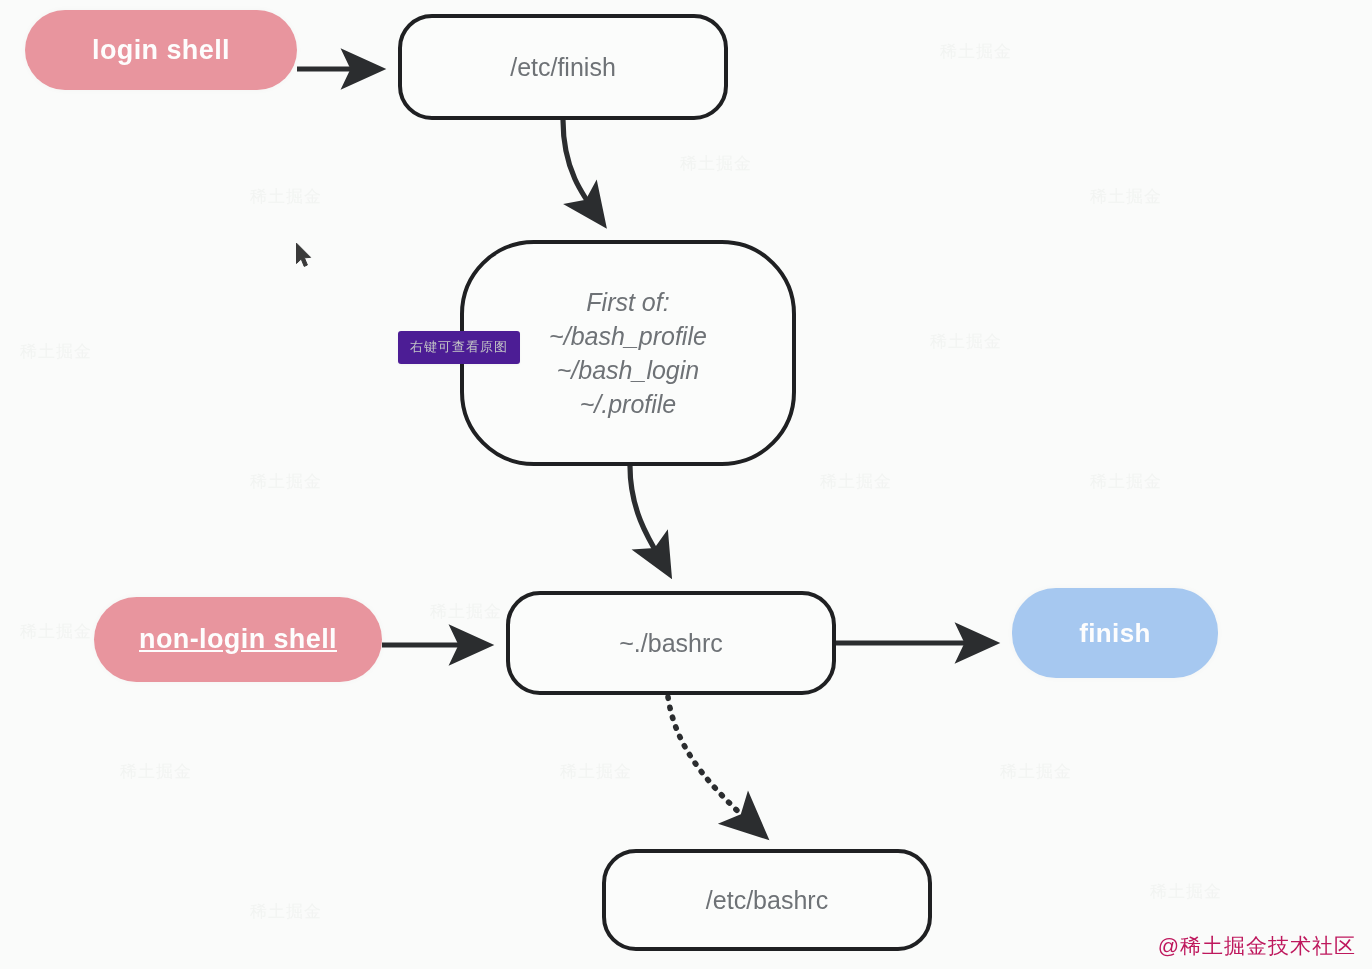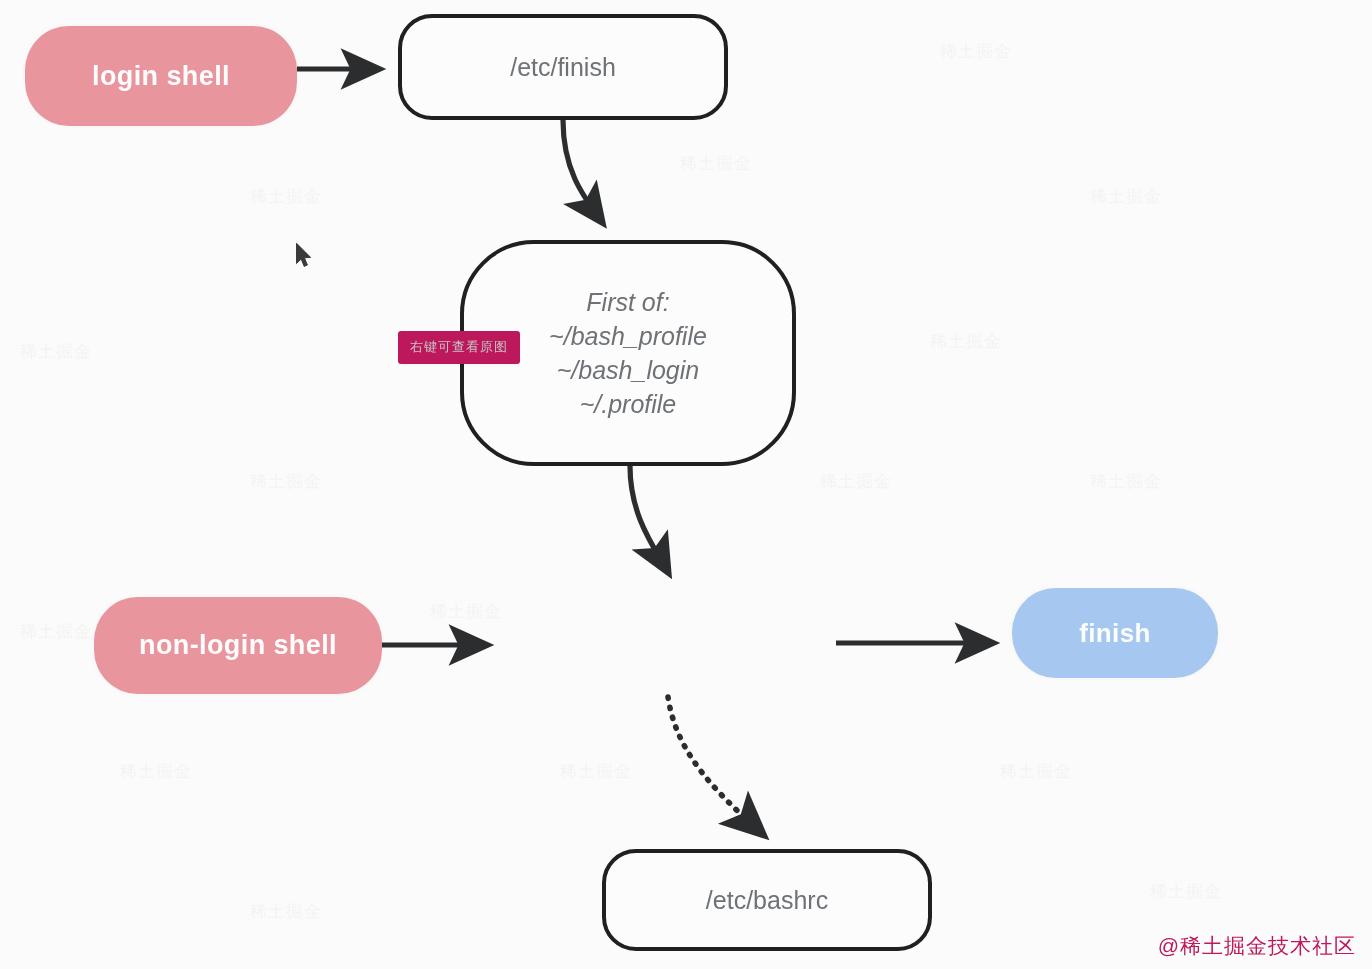--- a/index.html
+++ b/index.html
@@ -70,21 +70,21 @@
   }
   .node-proc.rounded-pill { border-radius: 34px; }
   .node-proc.rounded-big  { border-radius: 74px; }
   .node-lines {
     line-height: 1.37;
     white-space: pre-line;
     font-style: italic;
   }
   #tooltip {
     position: absolute;
-    background: #be185d;
+    background: #4c1d95;
     color: #c3c6c6;
     font-size: 13px;
     letter-spacing: 1px;
     padding: 7px 12px 8px 12px;
     border-radius: 3px;
     z-index: 6;
     white-space: nowrap;
     filter: blur(0.7px);
     box-shadow: 0 1px 3px rgba(0,0,0,0.04);
   }
@@ -144,39 +144,42 @@
 
     <path d="M630,466 C630,516 654,547 668,572" fill="none" stroke="#2b2d2f" stroke-width="5.2" marker-end="url(#ah)"></path>
 
     <path d="M382,645 L486,645" fill="none" stroke="#2b2d2f" stroke-width="5.2" marker-end="url(#ah)"></path>
 
     <path d="M836,643 L992,643" fill="none" stroke="#2b2d2f" stroke-width="5.2" marker-end="url(#ah)"></path>
 
     <path d="M668,697 C676,752 714,790 757,829" fill="none" stroke="#2b2d2f" stroke-width="5.6" stroke-linecap="round" stroke-dasharray="1.3 9" marker-end="url(#ahd)"></path>
   </svg>
 
-  <div class="node node-terminal node-pink" id="n-login-shell" style="left: 25px; top: 26px; width: 272px; height: 100px;">
+  <div class="node node-terminal node-pink" id="n-login-shell" style="left: 25px; top: 10px; width: 272px; height: 80px;">
     <span>login shell</span>
   </div>
 
   <div class="node node-proc rounded-pill" id="n-etc-profile" style="left: 398px; top: 14px; width: 330px; height: 106px;">
     <span>/etc/finish</span>
   </div>
 
   <div class="node node-proc rounded-big node-lines" id="n-first-of" style="left: 460px; top: 240px; width: 336px; height: 226px;">
     <span>First of:
 ~/bash_profile
 ~/bash_login
 ~/.profile</span>
   </div>
 
-  <div class="node node-terminal node-pink" id="n-non-login-shell" style="left: 94px; top: 597px; width: 288px; height: 97px;">
+  <div class="node node-terminal node-pink" id="n-non-login-shell" style="left: 94px; top: 597px; width: 288px; height: 85px; text-decoration: underline;">
     <span>non-login shell</span>
   </div>
 
+  <div class="node node-proc rounded-pill" id="n-bashrc" style="left: 506px; top: 591px; width: 330px; height: 104px;">
+    <span>~./bashrc</span>
+  </div>
 
   <div class="node node-proc rounded-pill" id="n-etc-bashrc" style="left: 602px; top: 849px; width: 330px; height: 102px;">
     <span>/etc/bashrc</span>
   </div>
 
   <div class="node node-terminal node-blue" id="n-finish" style="left: 1012px; top: 588px; width: 206px; height: 90px;">
     <span>finish</span>
   </div>
 
   <div id="tooltip" style="left: 398px; top: 331px;">

